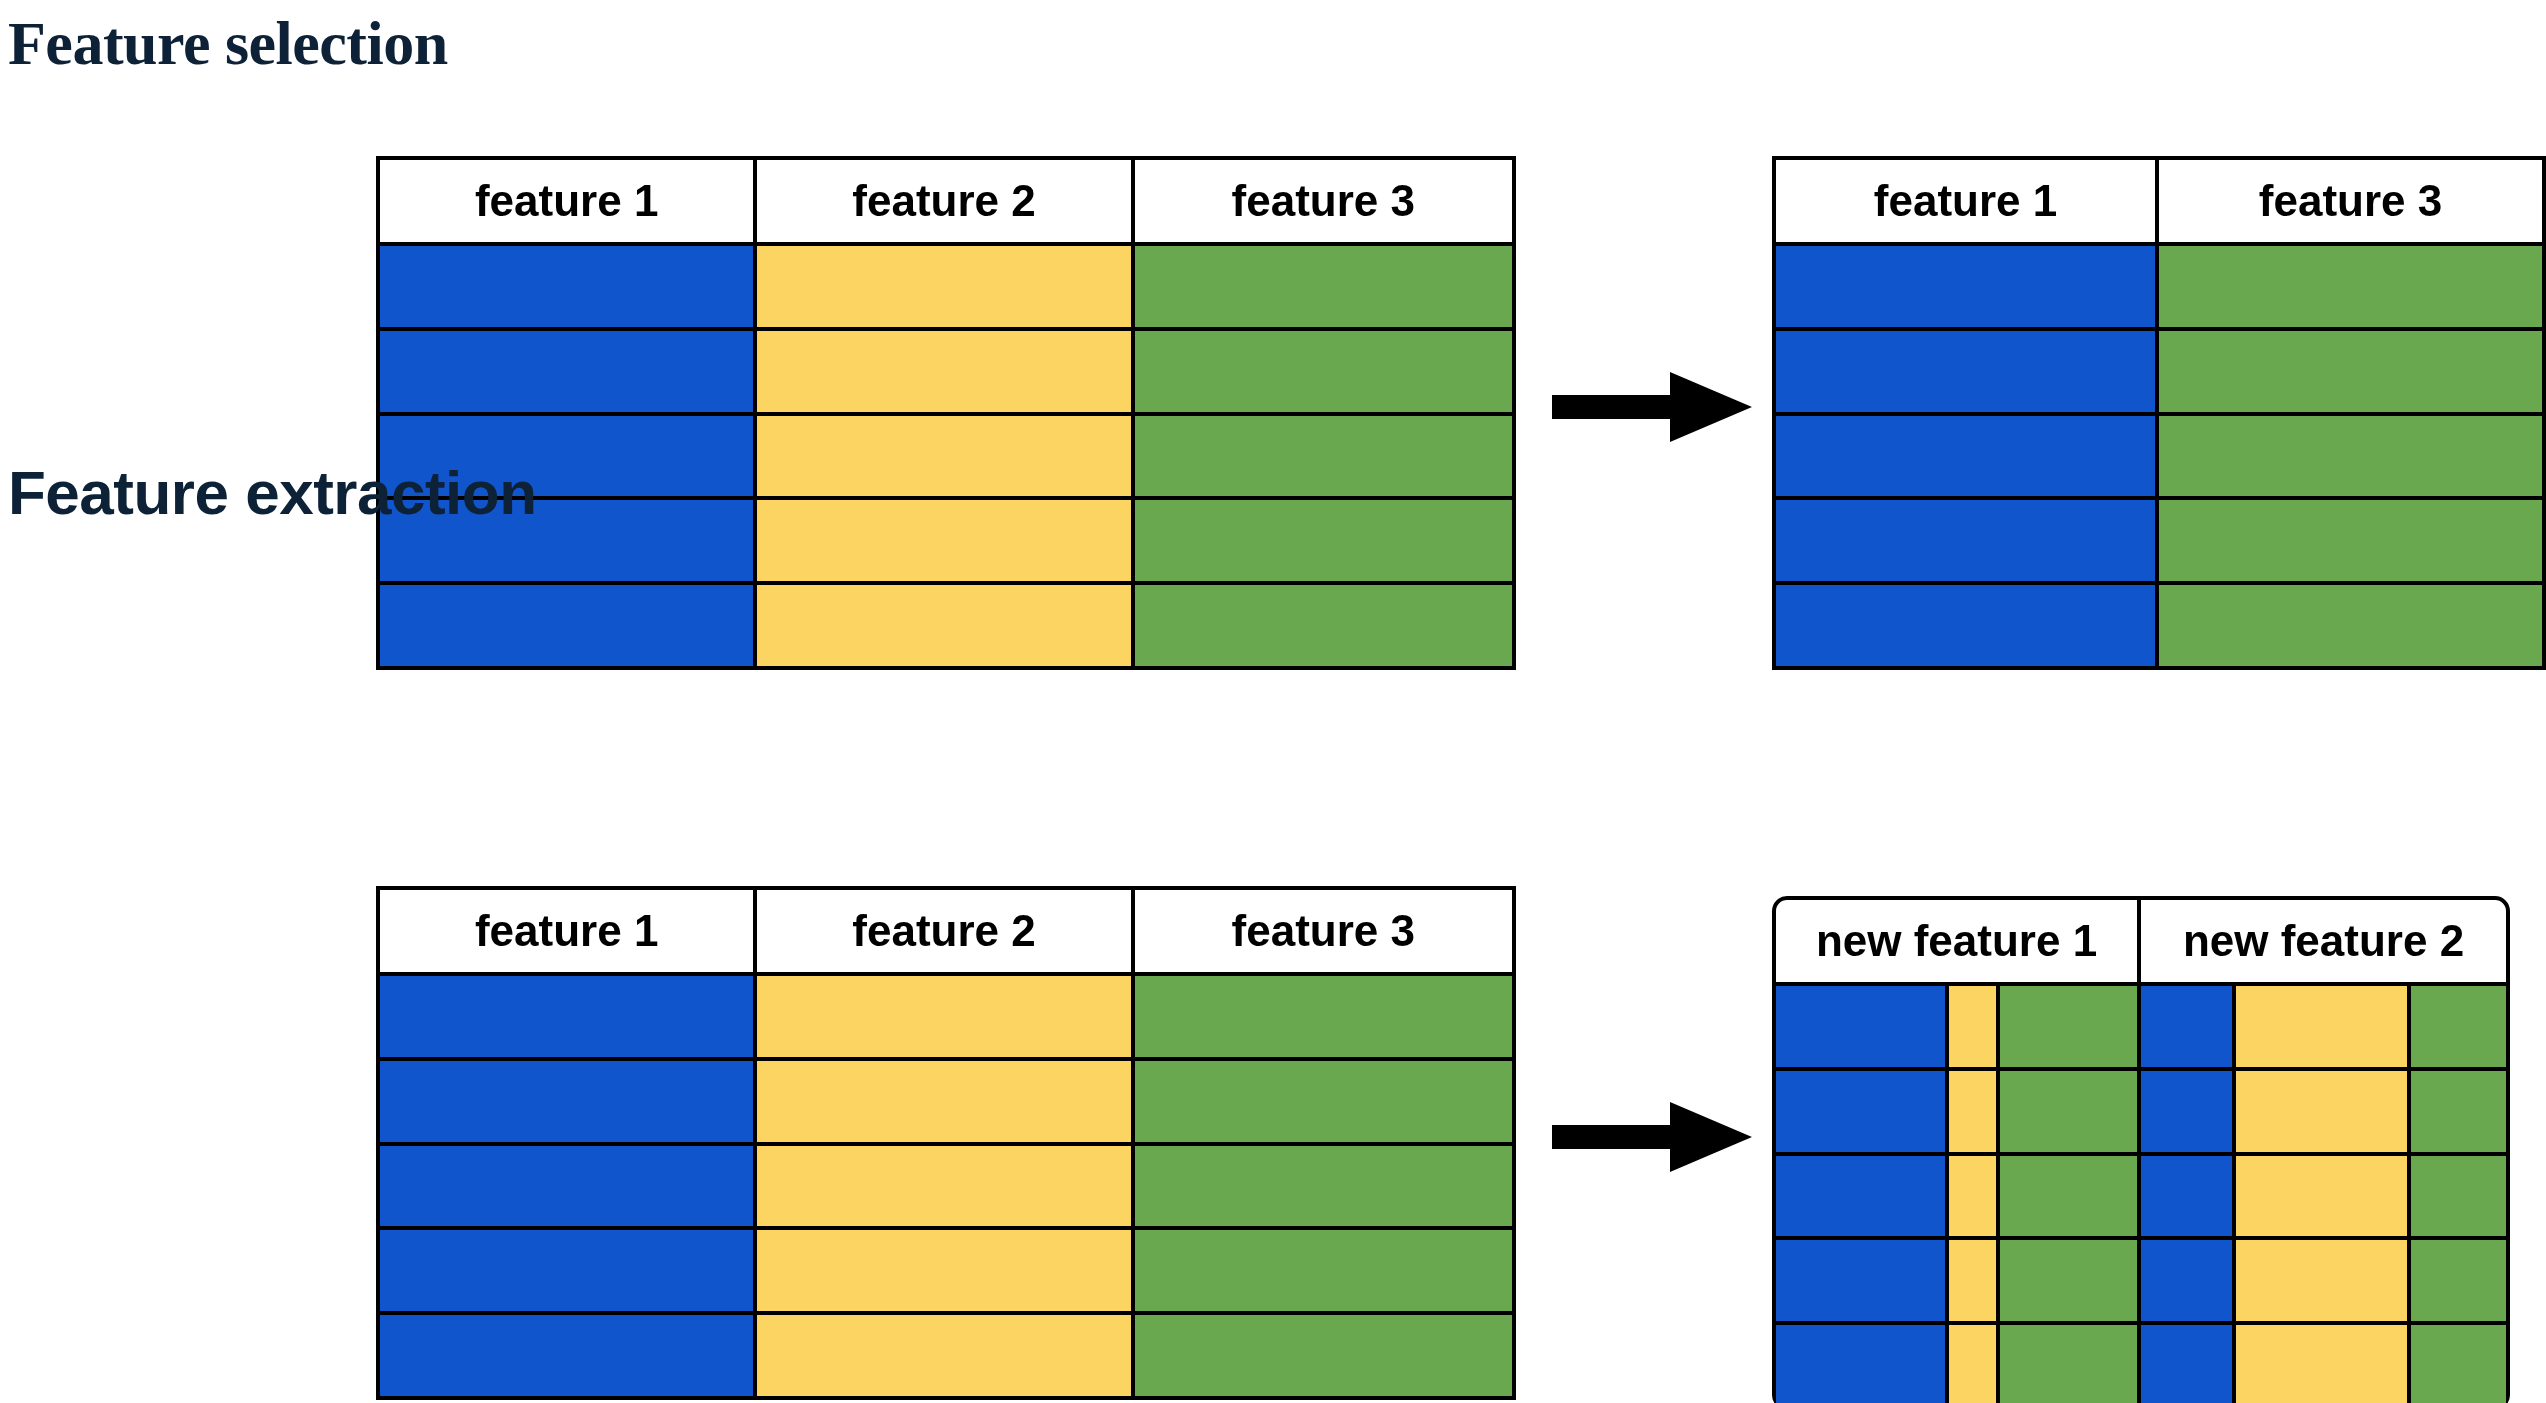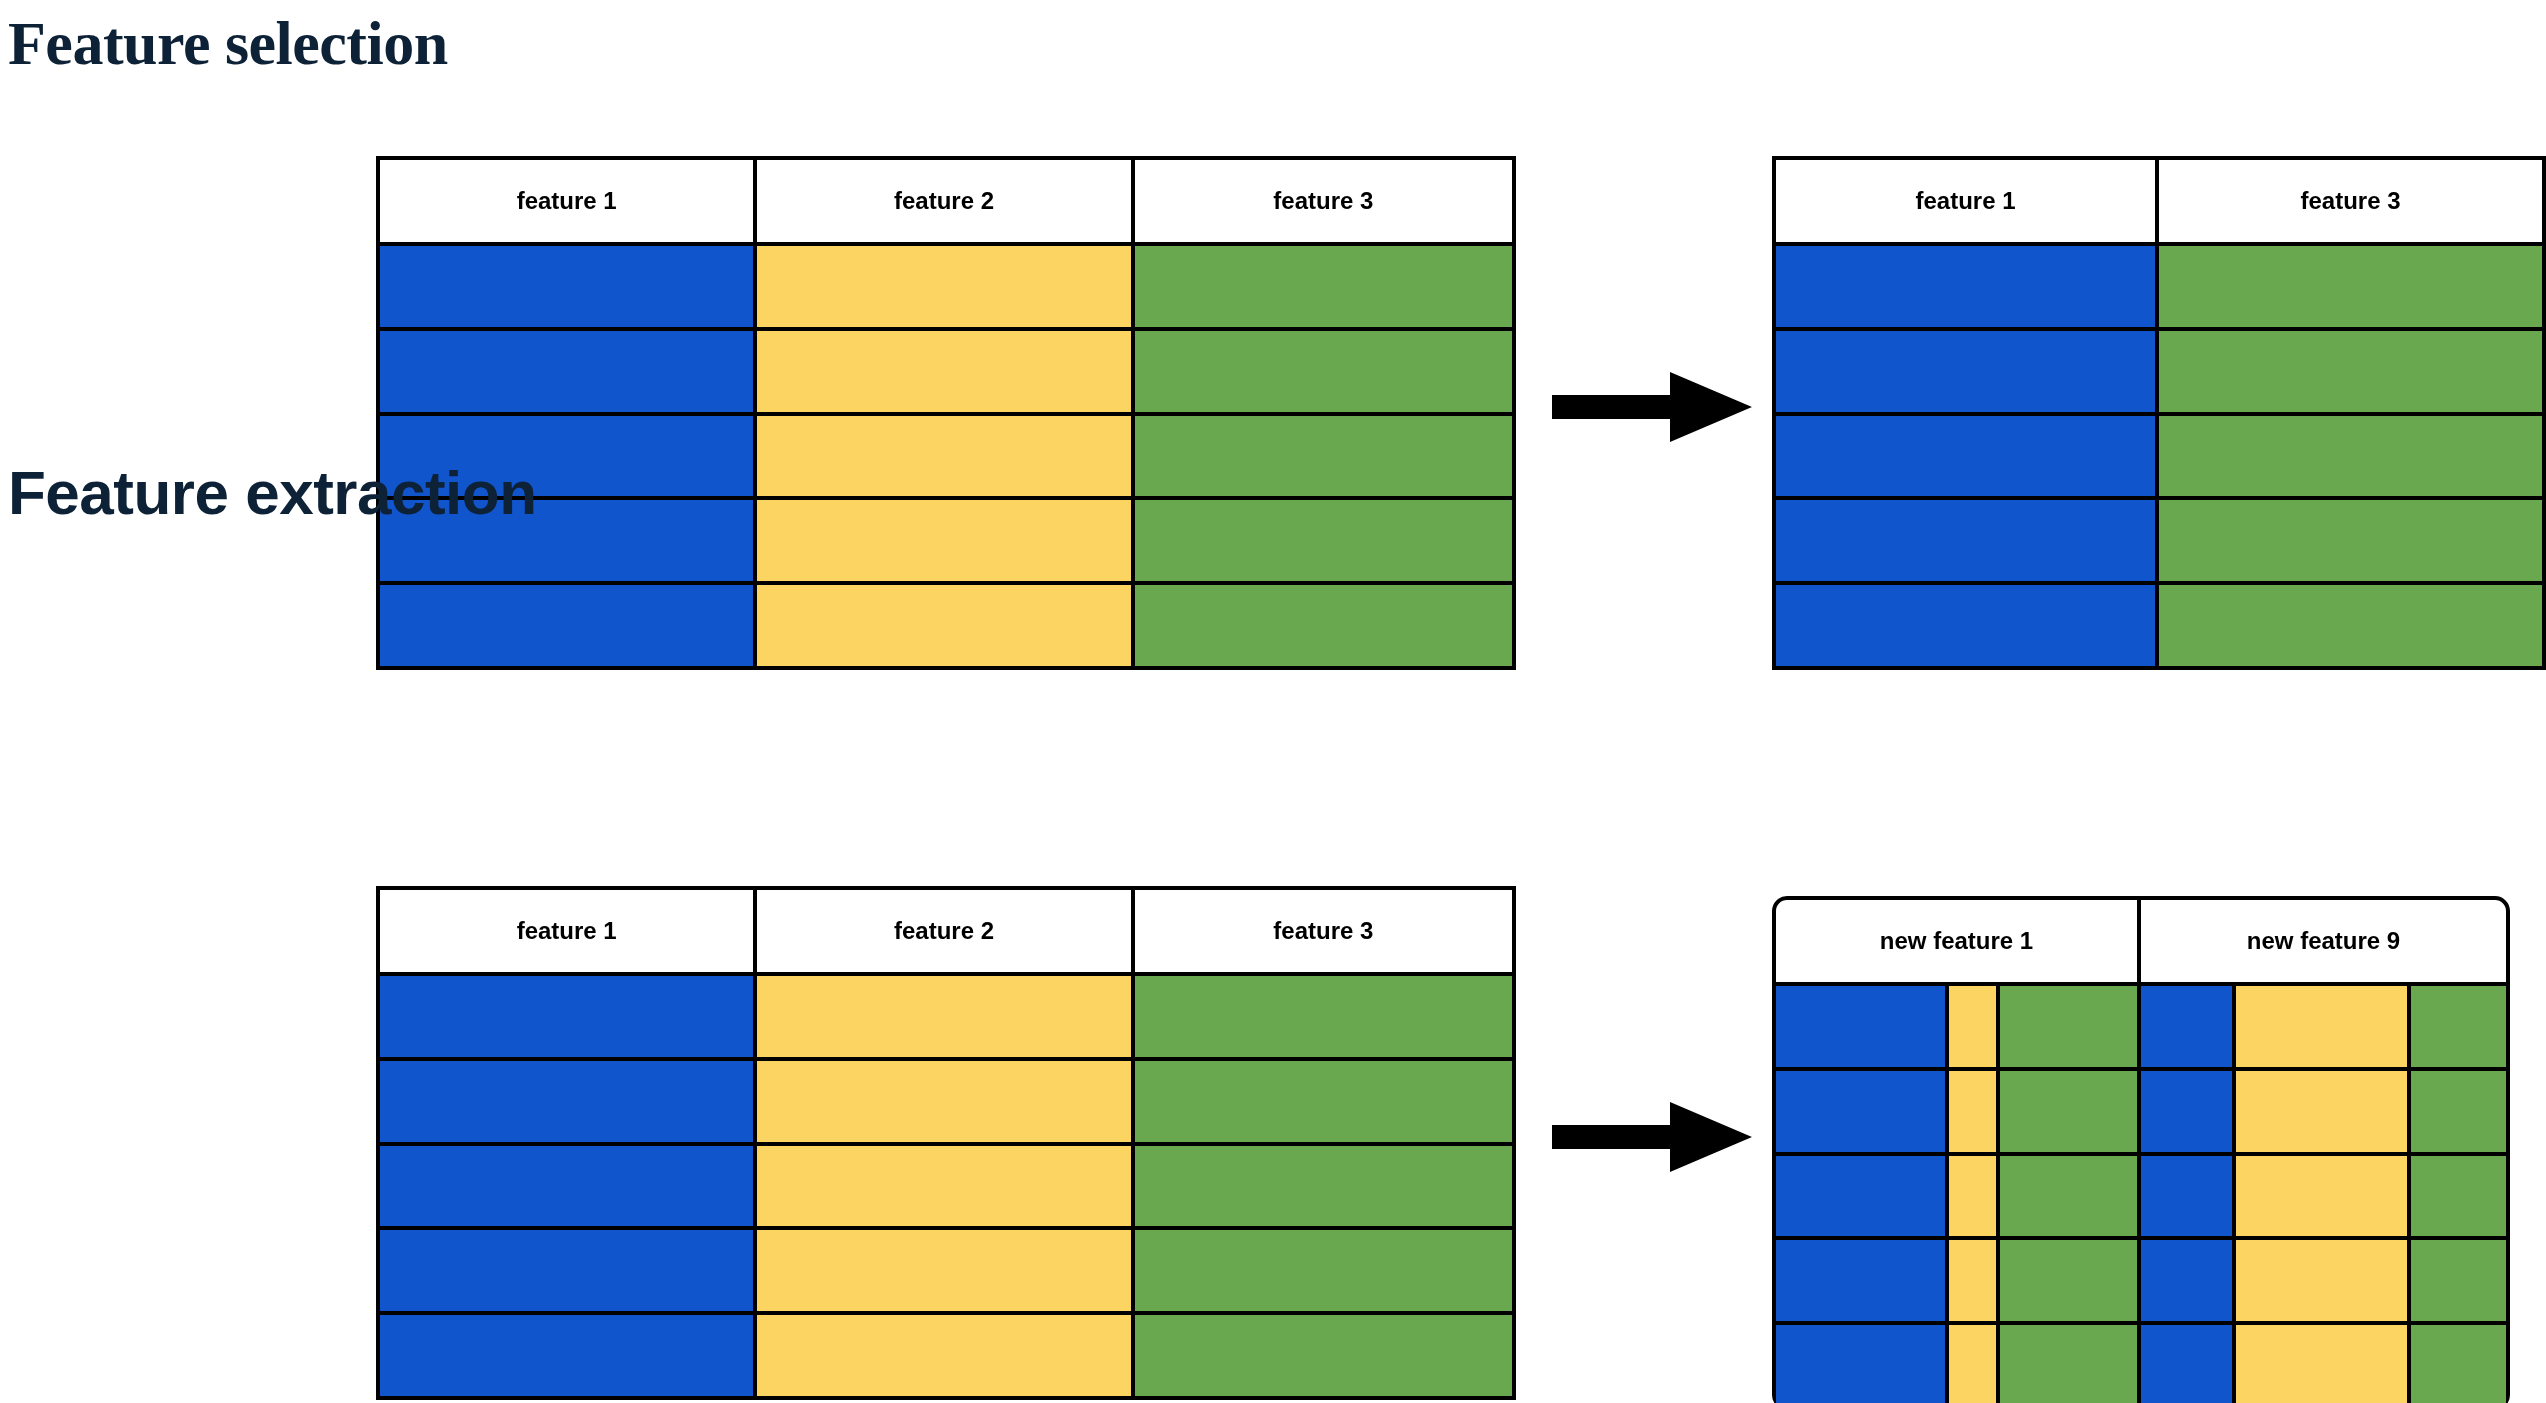--- a/index.html
+++ b/index.html
@@ -39,21 +39,21 @@
   }
   .tbl-head {
     display: flex;
     flex: 0 0 auto;
     border-bottom: 4px solid #000000;
   }
   .tbl-head .hcell {
     display: flex;
     align-items: center;
     justify-content: center;
-    font-size: 24px;
+    font-size: 44px;
     font-weight: bold;
     color: #000000;
     border-right: 4px solid #000000;
     box-sizing: border-box;
     white-space: nowrap;
   }
   .tbl-head .hcell:last-child { border-right: none; }
 
   .tbl-body {
     display: flex;
@@ -217,21 +217,21 @@
 
 <div class="arrow" id="arrow-extraction">
   <svg viewBox="0 0 200 78" width="200" height="78" aria-hidden="true">
     <path d="M0 27 L118 27 L118 4 L200 39 L118 74 L118 51 L0 51 Z" fill="#000000"></path>
   </svg>
 </div>
 
 <div class="tbl" id="table-fe-result">
   <div class="tbl-head">
     <div class="hcell w2">new feature 1</div>
-    <div class="hcell w2">new feature 9</div>
+    <div class="hcell w2">new feature 2</div>
   </div>
   <div class="tbl-body">
       <div class="row">
         <div class="cell" style="width: 50%;">
           <div class="stripe" style="width: 48%; background: rgb(17, 85, 204);"></div>
           <div class="stripe" style="width: 14%; background: rgb(252, 212, 98);"></div>
           <div class="stripe" style="width: 38%; background: rgb(106, 168, 79);"></div>
         </div>
         <div class="cell" style="width: 50%;">
           <div class="stripe" style="width: 26%; background: rgb(17, 85, 204);"></div>

